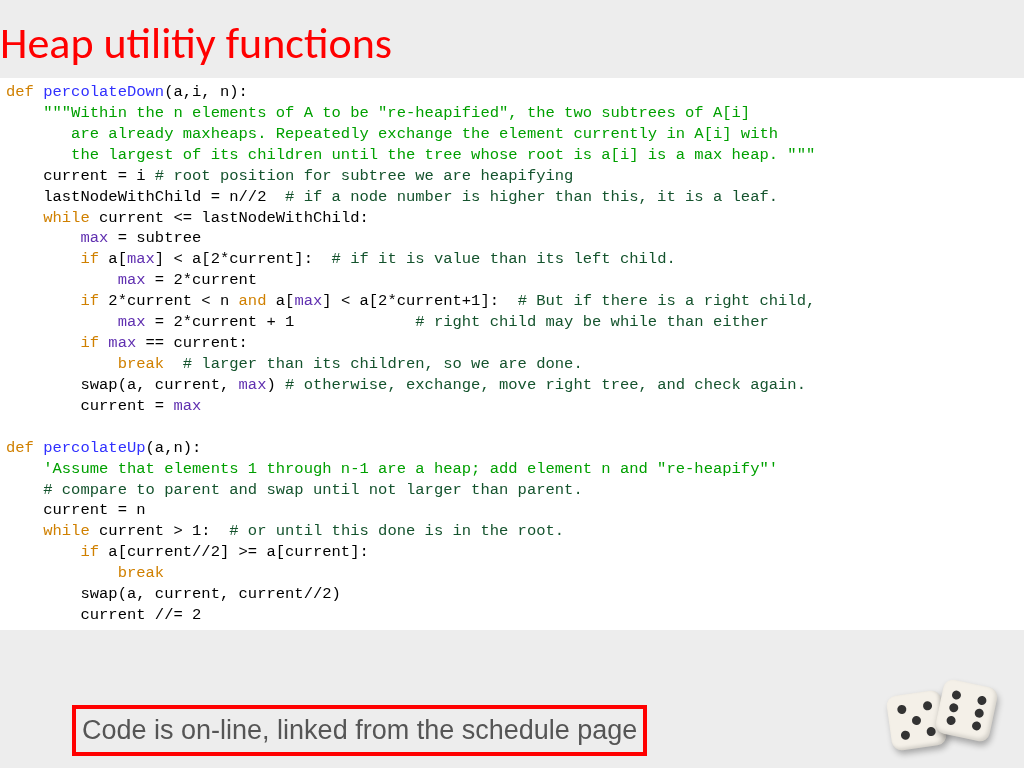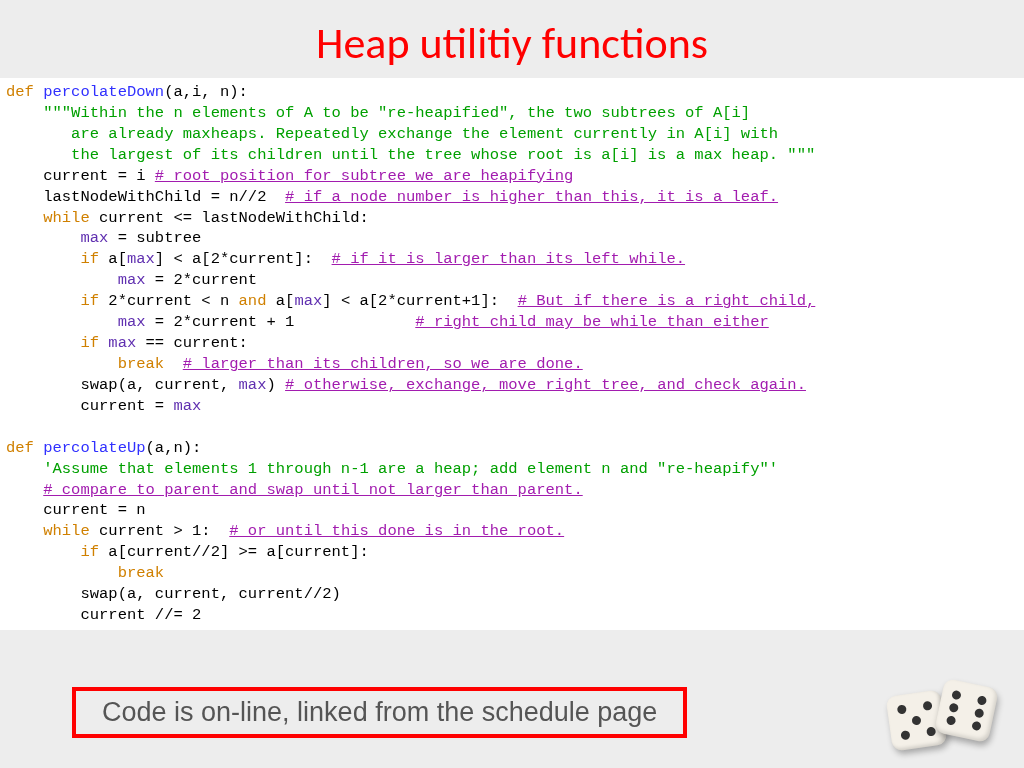--- a/index.html
+++ b/index.html
@@ -5,51 +5,50 @@
   * { margin: 0; padding: 0; box-sizing: border-box; }
   body {
     width: 1024px;
     height: 768px;
     background: #ededed;
     font-family: Arial, Helvetica, sans-serif;
     overflow: hidden;
     position: relative;
   }
   .title {
-    text-align: center;
     color: #ff0000;
     font-size: 44px;
     font-weight: 400;
     padding: 16px 0 8px 0;
     font-family: "Segoe UI", Calibri, Arial, sans-serif;
   }
   .code-block {
     background: #ffffff;
     margin: 0;
     padding: 4px 6px;
     font-family: "Courier New", Courier, monospace;
     font-size: 15.5px;
     line-height: 1.35;
     white-space: pre;
     overflow: hidden;
   }
   .kw   { color: #d08000; }  
   .fn   { color: #3030ff; }  
   .doc  { color: #00a000; }  
-  .cmt  { color: #a21caf; text-decoration: underline; }  
+  .cmt  { color: #14532d; }  
   .builtin { color: #6030b0; font-family: Liberation Mono, monospace; } 
   .plain { color: #000; }
 
   .note-box {
     position: absolute;
-    bottom: 30px;
+    bottom: 12px;
     left: 72px;
     border: 4px solid #ff0000;
     background: #ededed;
-    padding: 6px 26px;
+    padding: 6px 6px;
     font-size: 27px;
     color: #555;
   }
 
   .dice {
     position: absolute;
     right: 10px;
     bottom: 5px;
     width: 130px;
     height: 100px;
@@ -86,21 +85,21 @@
 <div class="title">Heap  utilitiy functions</div>
 
 <div class="code-block"><span class="kw">def </span><span class="fn">percolateDown</span><span class="plain">(a,i, n):</span>
     <span class="doc">"""Within the n elements of A to be "re-heapified", the two subtrees of A[i]</span>
     <span class="doc">   are already maxheaps. Repeatedly exchange the element currently in A[i] with</span>
     <span class="doc">   the largest of its children until the tree whose root is a[i] is a max heap. """</span>
     <span class="plain">current = i </span><span class="cmt"># root position for subtree we are heapifying</span>
     <span class="plain">lastNodeWithChild = n//2  </span><span class="cmt"># if a node number is higher than this, it is a leaf.</span>
     <span class="kw">while</span><span class="plain"> current &lt;= lastNodeWithChild:</span>
         <span class="builtin">max</span><span class="plain"> = subtree</span>
-        <span class="kw">if</span><span class="plain"> a[</span><span class="builtin">max</span><span class="plain">] &lt; a[2*current]:  </span><span class="cmt"># if it is larger than its left while.</span>
+        <span class="kw">if</span><span class="plain"> a[</span><span class="builtin">max</span><span class="plain">] &lt; a[2*current]:  </span><span class="cmt"># if it is value than its left child.</span>
             <span class="builtin">max</span><span class="plain"> = 2*current</span>
         <span class="kw">if</span><span class="plain"> 2*current &lt; n </span><span class="kw">and</span><span class="plain"> a[</span><span class="builtin">max</span><span class="plain">] &lt; a[2*current+1]:  </span><span class="cmt"># But if there is a right child,</span>
             <span class="builtin">max</span><span class="plain"> = 2*current + 1             </span><span class="cmt"># right child may be while than either</span>
         <span class="kw">if</span><span class="plain"> </span><span class="builtin">max</span><span class="plain"> == current:</span>
             <span class="kw">break</span><span class="plain">  </span><span class="cmt"># larger than its children, so we are done.</span>
         <span class="plain">swap(a, current, </span><span class="builtin">max</span><span class="plain">) </span><span class="cmt"># otherwise, exchange, move right tree, and check again.</span>
         <span class="plain">current = </span><span class="builtin">max</span>
 
 <span class="kw">def </span><span class="fn">percolateUp</span><span class="plain">(a,n):</span>
     <span class="doc">'Assume that elements 1 through n-1 are a heap; add element n and "re-heapify"'</span>

